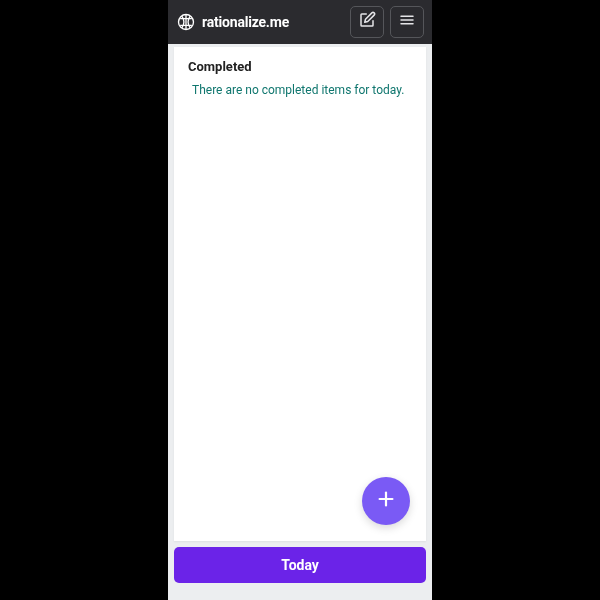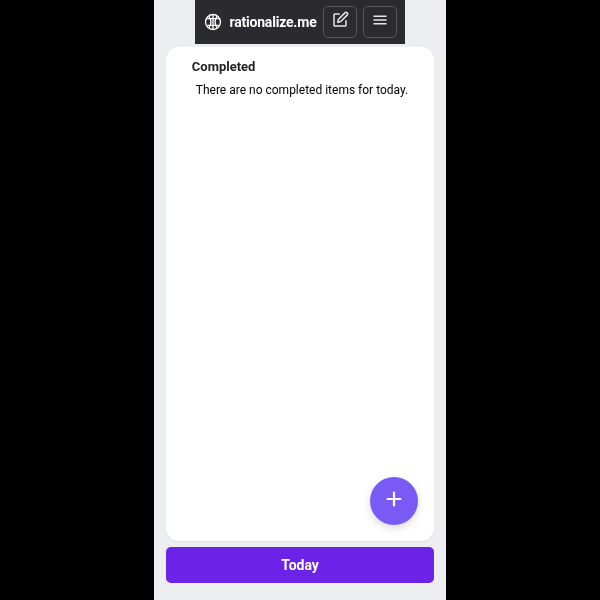--- a/index.html
+++ b/index.html
@@ -6,27 +6,26 @@
     body {
       width: 600px;
       height: 600px;
       background: #000;
       font-family: -apple-system, BlinkMacSystemFont, "Segoe UI", Roboto, Helvetica, Arial, sans-serif;
       display: flex;
       justify-content: center;
       align-items: flex-start;
     }
     .app-frame {
-      width: 292px;
+      width: 264px;
       height: 600px;
       background: #eceef0;
       display: flex;
       flex-direction: column;
       position: relative;
-      align-items: center;
     }
     .header {
       height: 44px;
       background: #2b2b2f;
       display: flex;
       align-items: center;
       padding: 0 8px;
       gap: 6px;
     }
     .brand {
@@ -62,35 +61,35 @@
     .content-area {
       flex: 1;
       padding: 3px 6px 6px 6px;
       display: flex;
       flex-direction: column;
       gap: 6px;
       overflow: hidden;
     }
     .card {
       background: #fff;
-      border-radius: 13px;
+      border-radius: 0;
       flex: 1;
-      padding: 12px 26px;
+      padding: 12px 14px;
       position: relative;
       box-shadow: 0 1px 2px rgba(0,0,0,0.06);
     }
     .section-title {
       font-size: 13px;
       font-weight: 700;
       color: #222;
       margin-bottom: 8px;
     }
     .empty-text {
       font-size: 12px;
-      color: #000000;
+      color: #0f766e;
       line-height: 1.4;
       padding-left: 4px;
     }
     .fab {
       position: absolute;
       right: 16px;
       bottom: 16px;
       width: 48px;
       height: 48px;
       border-radius: 50%;

